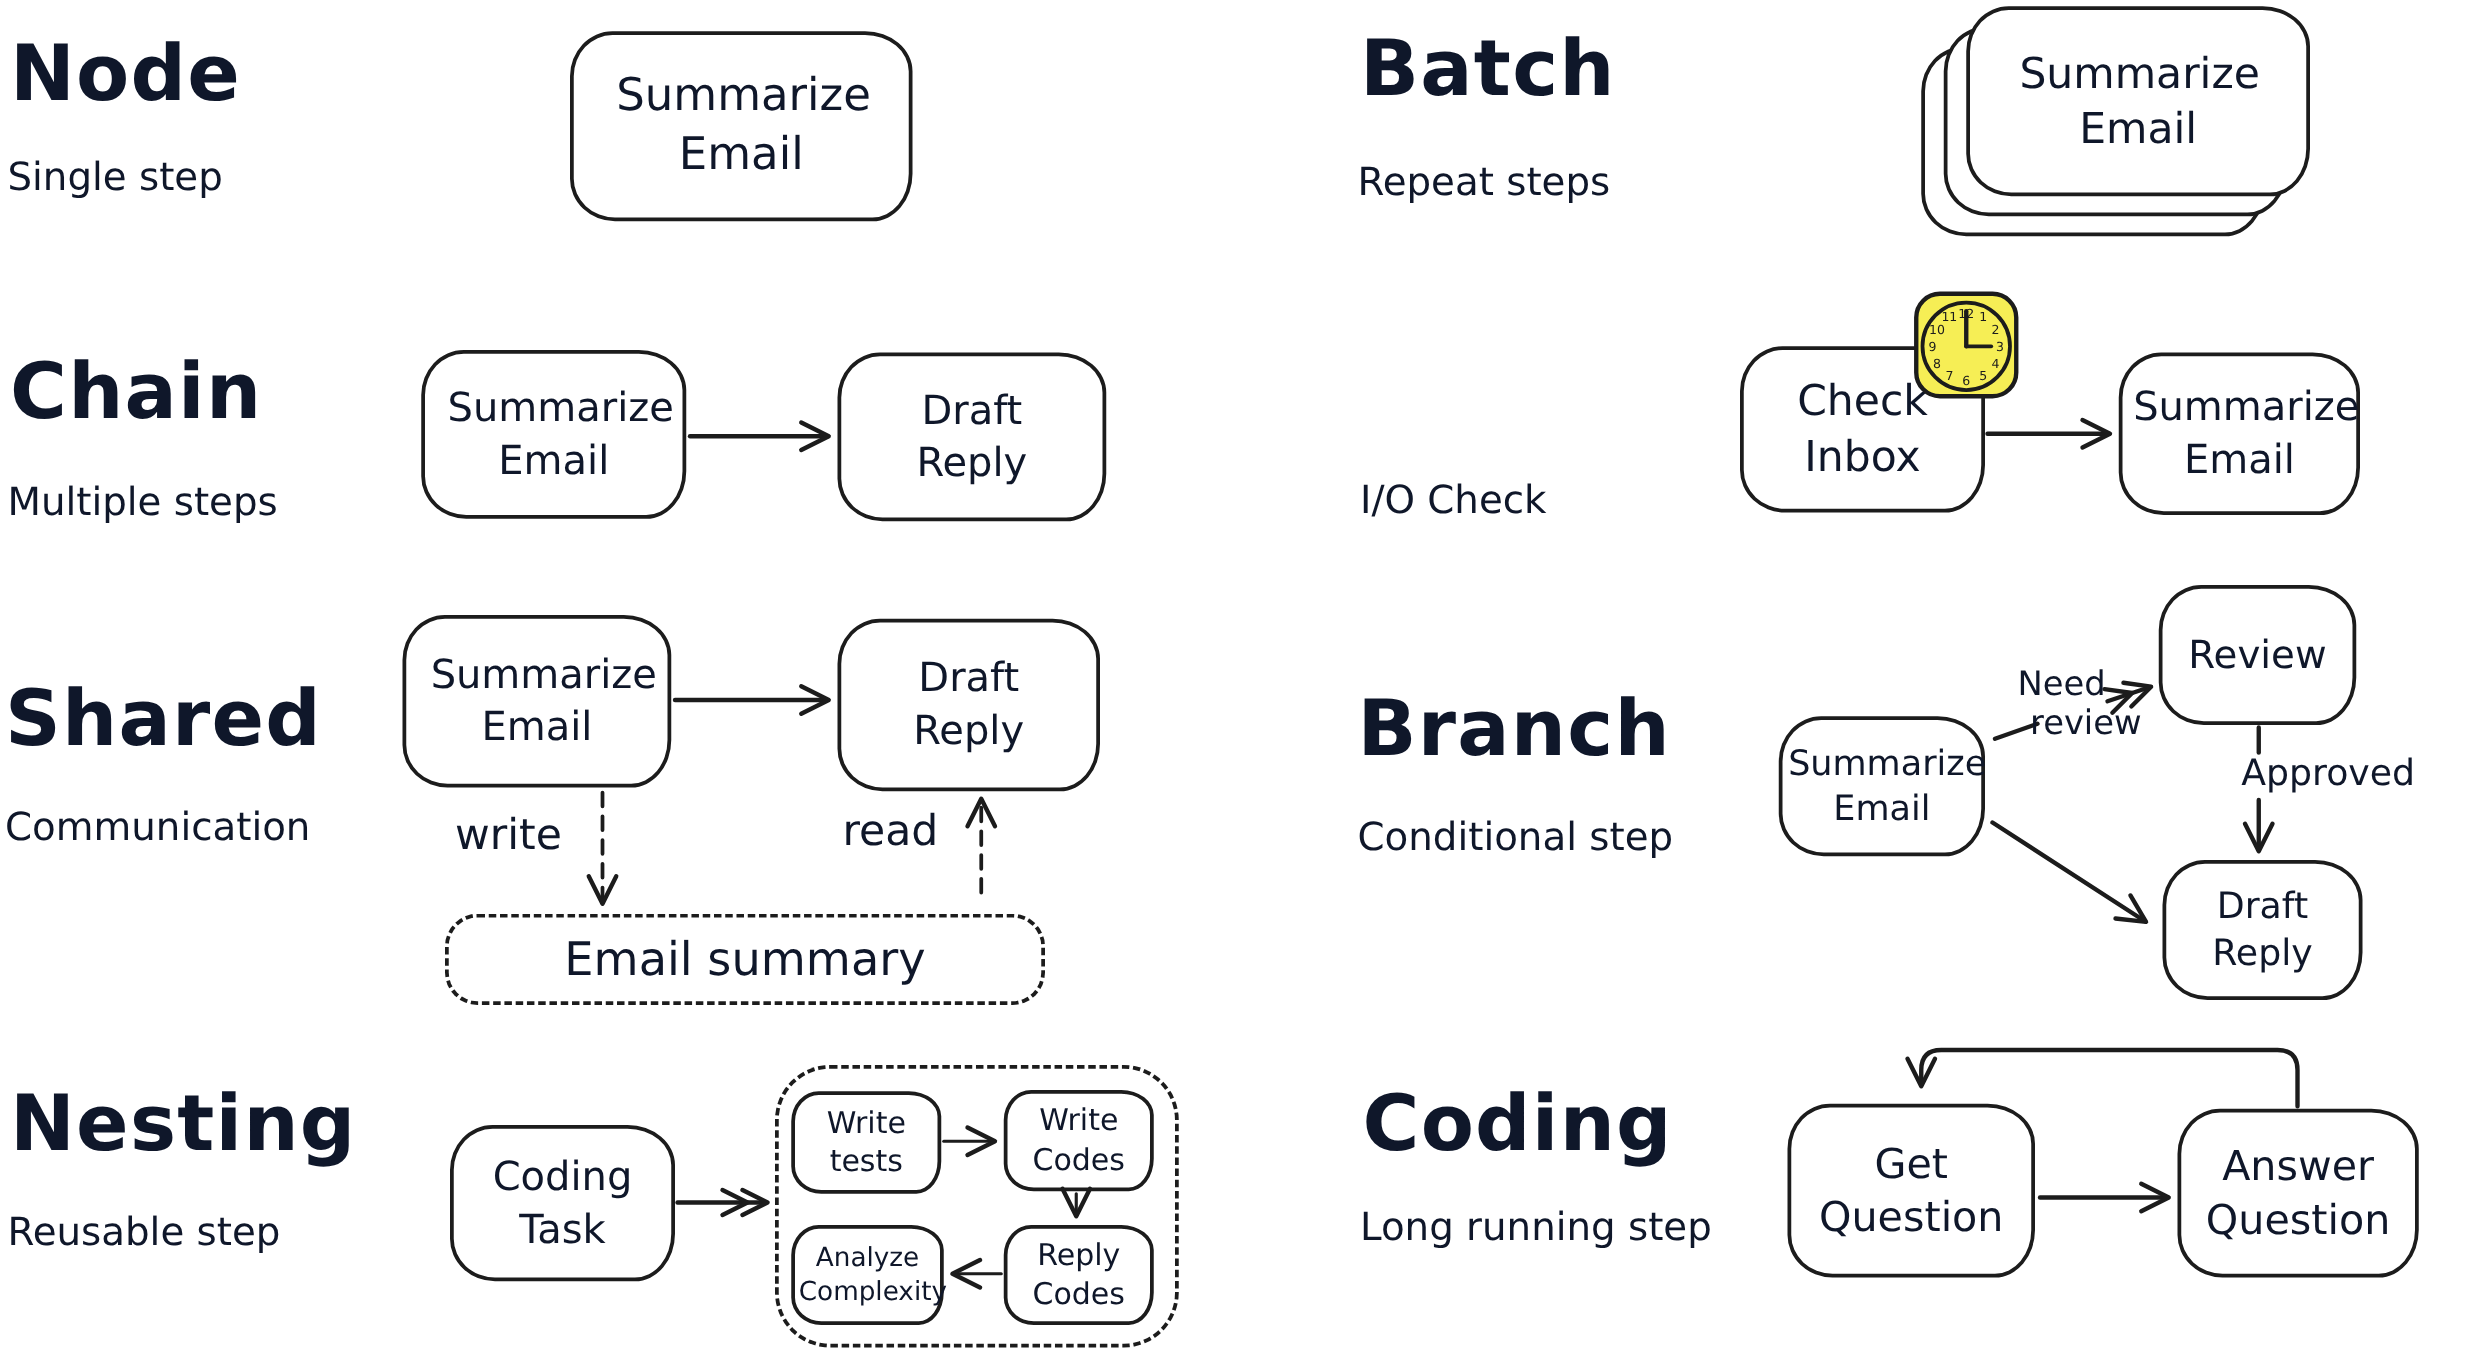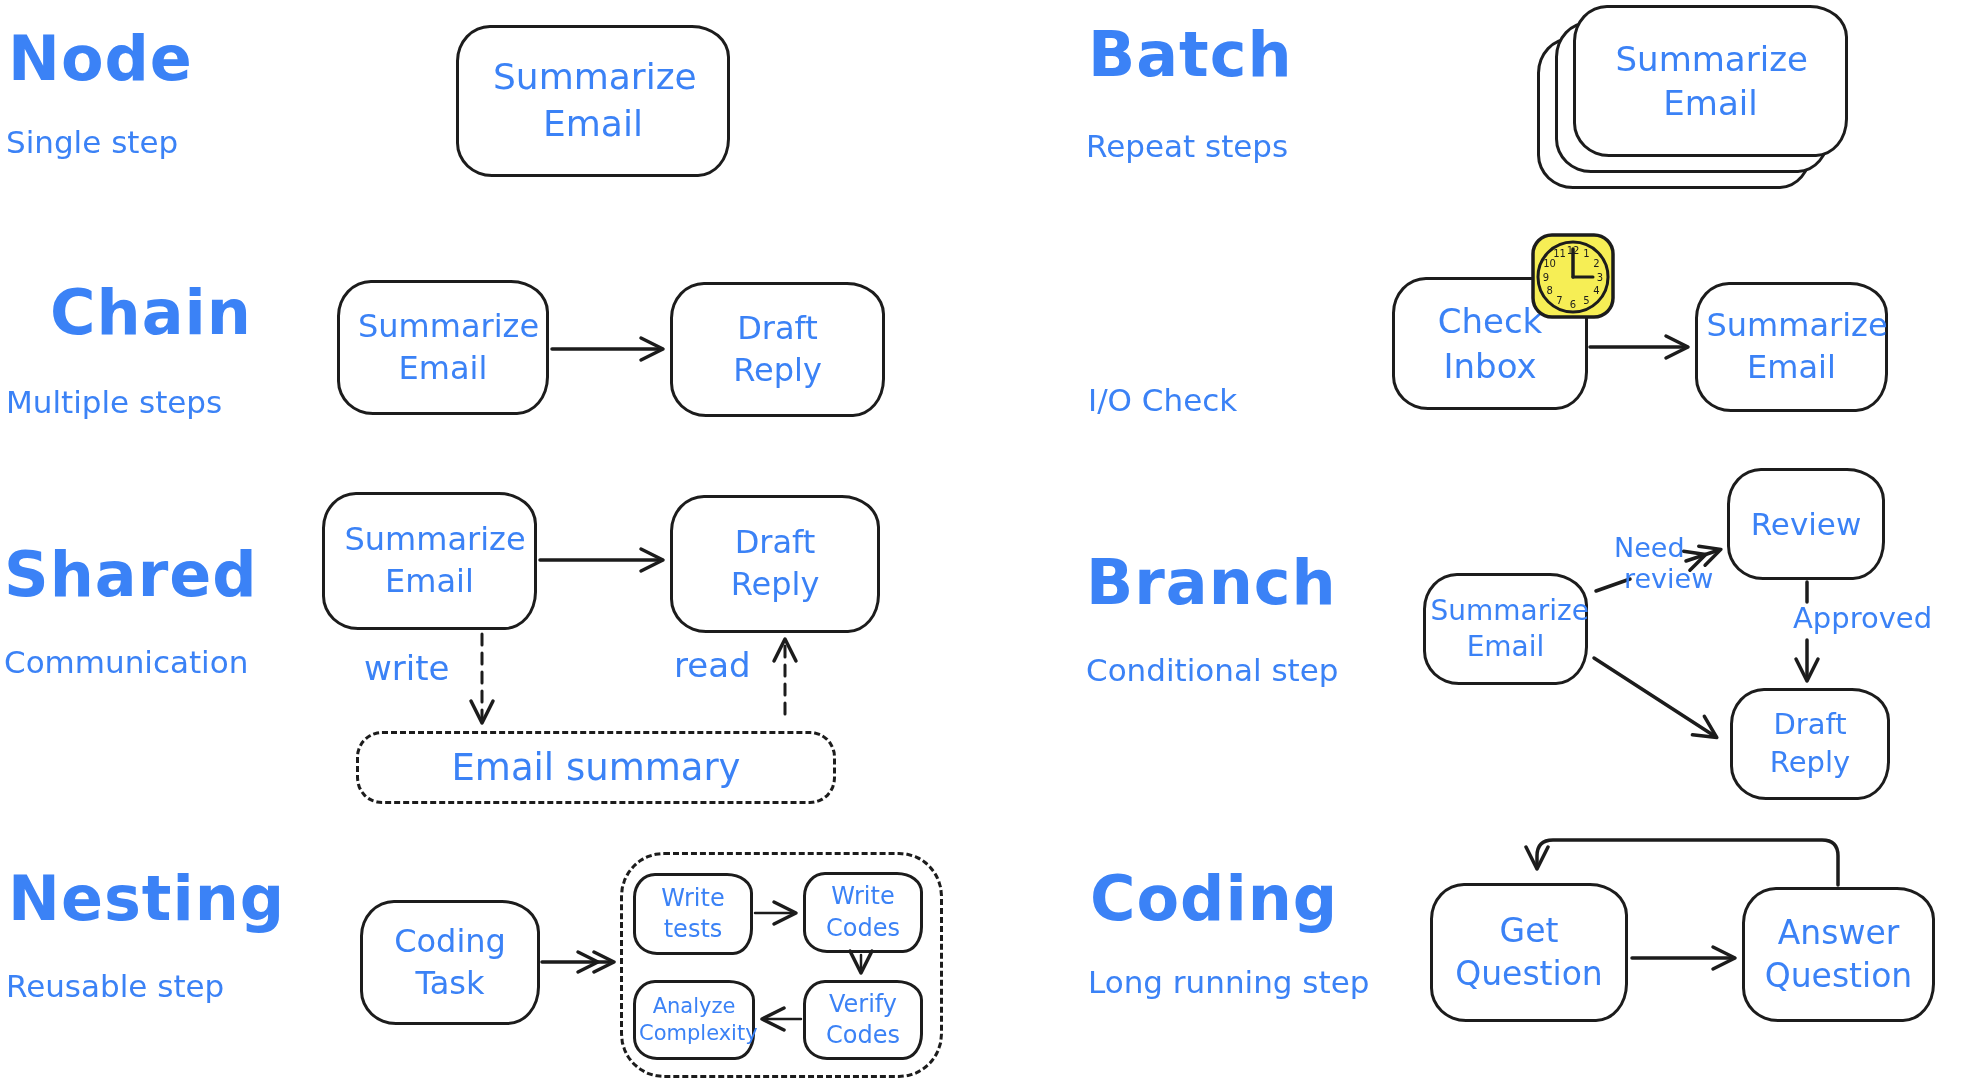--- a/index.html
+++ b/index.html
@@ -1,18 +1,18 @@
 <!DOCTYPE html>
 <html><head>
 <meta charset="utf-8">
 <style>
   html,body{margin:0;padding:0;background:#ffffff;}
   #canvas{
     position:relative;width:1980px;height:1089px;background:#ffffff;
-    font-family:"DejaVu Sans","Liberation Sans",sans-serif;color:#3b82f6;overflow:hidden;
+    font-family:"DejaVu Sans","Liberation Sans",sans-serif;color:#0f172a;overflow:hidden;
   }
   .title{position:absolute;font-size:62px;font-weight:bold;letter-spacing:1px;white-space:nowrap;}
   .subtitle{position:absolute;font-size:31px;white-space:nowrap;}
   .nbox{
     position:absolute;background:#ffffff;border:3.5px solid #1c1c1c;
     border-radius:34px 38px 32px 36px / 36px 32px 38px 34px;
     display:flex;align-items:center;justify-content:center;text-align:center;
     line-height:1.3;z-index:2;box-sizing:border-box;
   }
   .small{border-radius:22px 26px 20px 24px / 24px 20px 26px 22px;border-width:3px;}
@@ -29,21 +29,21 @@
 <body>
 
 <div id="canvas">
 
   <div class="title" style="left:8px;top:22px;">Node</div>
   <div class="subtitle" style="left:6px;top:124px;">Single step</div>
   <div class="nbox" style="left:456px;top:25px;width:274px;height:152px;font-size:36px;">
     <span style="width:200px;">Summarize Email</span>
   </div>
 
-  <div class="title" style="left:8px;top:276px;margin-left:42px;">Chain</div>
+  <div class="title" style="left:8px;top:276px;">Chain</div>
   <div class="subtitle" style="left:6px;top:384px;">Multiple steps</div>
   <div class="nbox" style="left:337px;top:280px;width:212px;height:135px;font-size:32px;">
     <span style="width:170px;">Summarize Email</span>
   </div>
   <div class="nbox" style="left:670px;top:282px;width:215px;height:135px;font-size:32px;">
     <span style="width:120px;">Draft Reply</span>
   </div>
 
   <div class="title" style="left:4px;top:538px;">Shared</div>
   <div class="subtitle" style="left:4px;top:644px;">Communication</div>
@@ -68,21 +68,21 @@
   <div class="nbox small" style="left:633px;top:873px;width:120px;height:82px;font-size:24px;">
     <span style="width:70px;">Write tests</span>
   </div>
   <div class="nbox small" style="left:803px;top:872px;width:120px;height:81px;font-size:24px;">
     <span style="width:80px;">Write Codes</span>
   </div>
   <div class="nbox small" style="left:633px;top:980px;width:122px;height:80px;font-size:21px;">
     <span style="width:110px;">Analyze Complexity</span>
   </div>
   <div class="nbox small" style="left:803px;top:980px;width:120px;height:80px;font-size:24px;">
-    <span style="width:80px;">Verify Codes</span>
+    <span style="width:80px;">Reply Codes</span>
   </div>
 
   <div class="title" style="left:1088px;top:18px;">Batch</div>
   <div class="subtitle" style="left:1086px;top:128px;">Repeat steps</div>
   <div class="nbox" style="left:1537px;top:37px;width:275px;height:152px;"></div>
   <div class="nbox" style="left:1555px;top:21px;width:275px;height:152px;"></div>
   <div class="nbox" style="left:1573px;top:5px;width:275px;height:152px;font-size:34px;">
     <span style="width:190px;">Summarize Email</span>
   </div>
 

